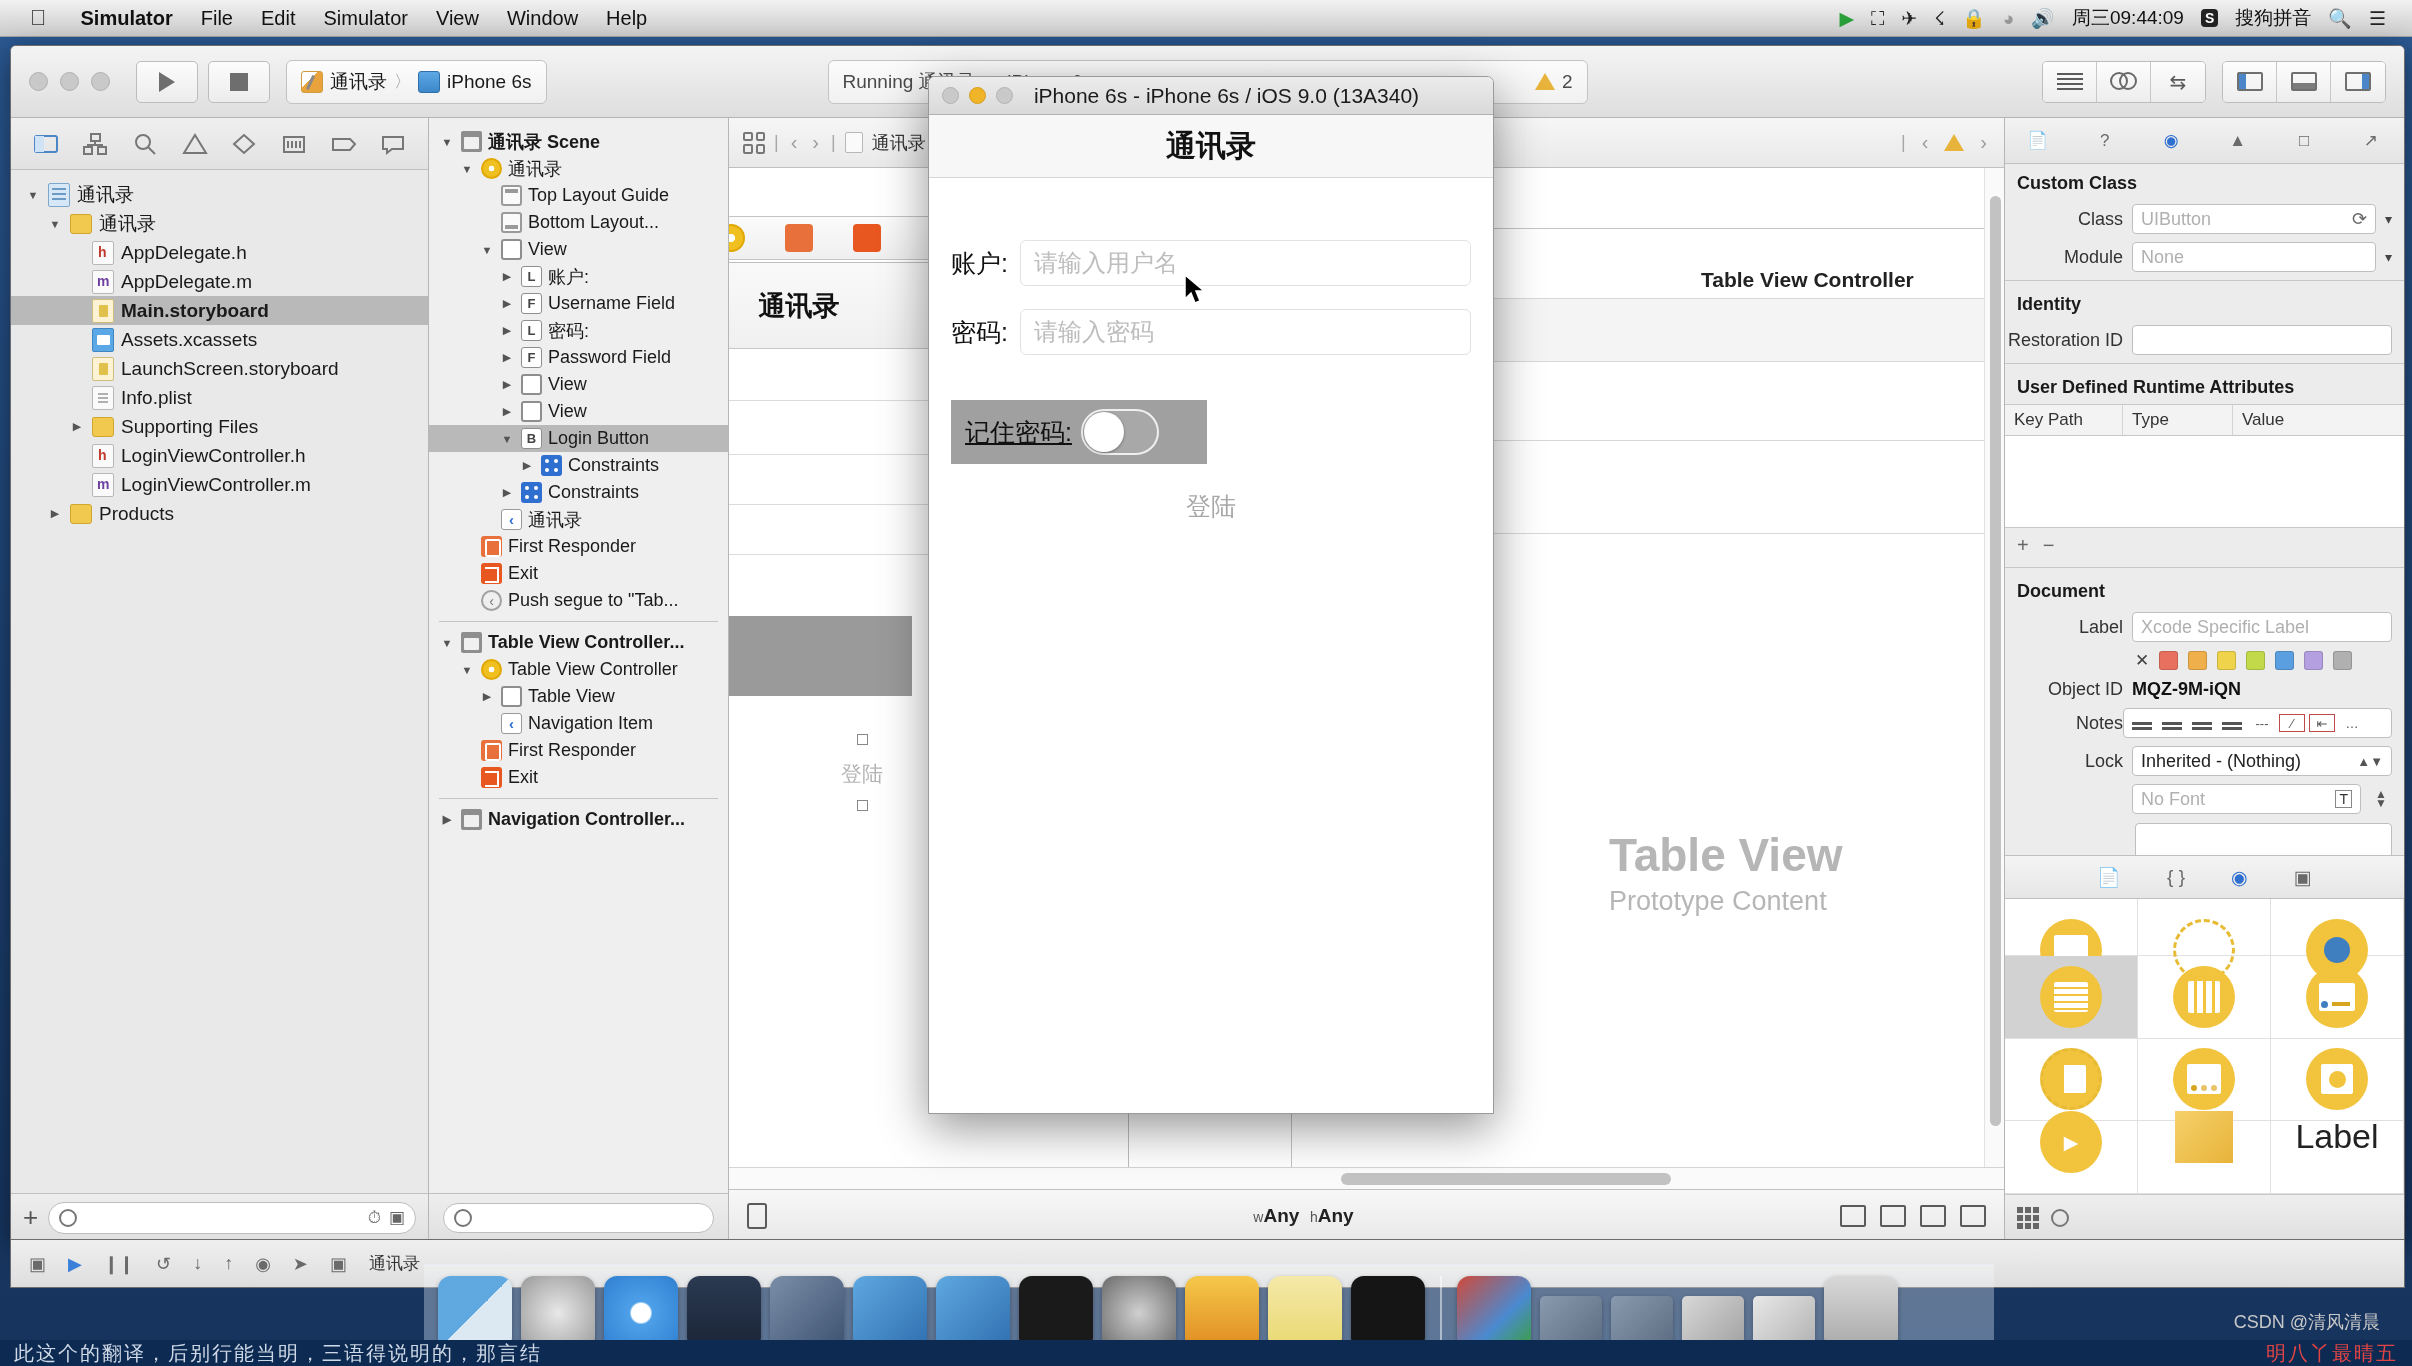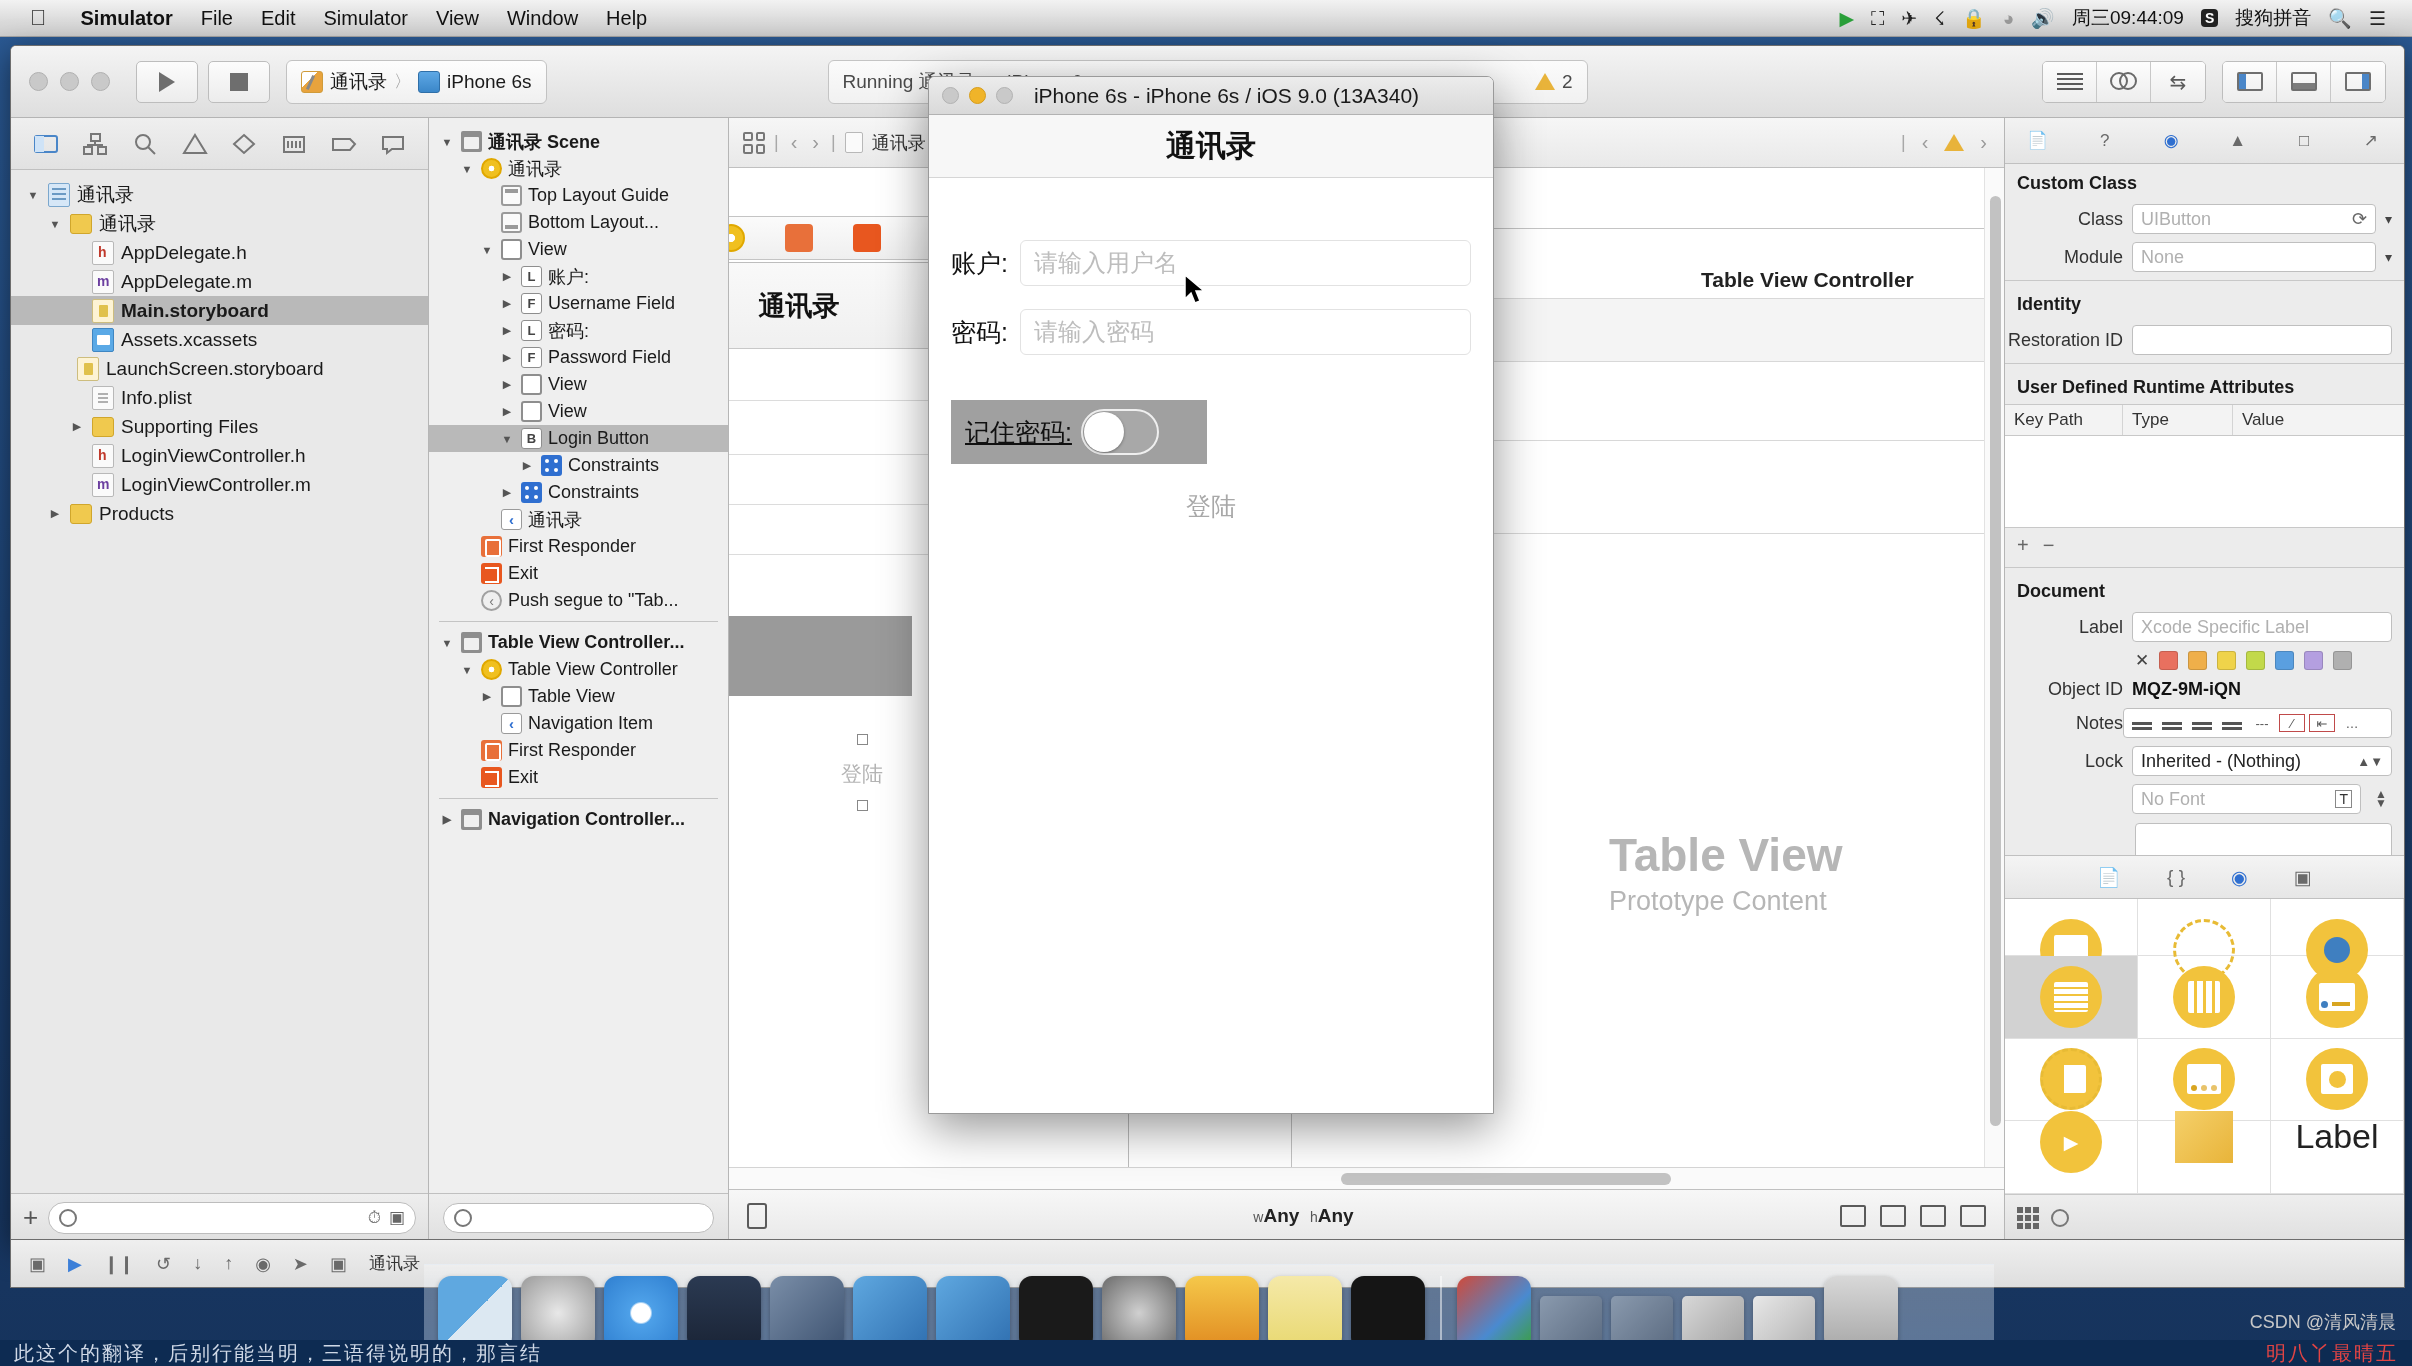--- a/index.html
+++ b/index.html
@@ -289,21 +289,21 @@
   .dk.sm { width:62px;height:54px;border-radius:5px; }
   .dk-dot { position:absolute; left:50%; bottom:-9px; transform:translateX(-50%);
     width:6px;height:6px;border-radius:50%;background:#2b4c78; }
   .dk-sep { width:2px; height:70px; background:rgba(255,255,255,.5); margin:0 6px; align-self:center; }
 
   
   #caption { position:absolute; left:0; top:1340px; width:2412px; height:26px;
     background:#0d2b52; color:#cfd8e6; font-size:20px; display:flex; align-items:center;
     padding:0 14px; overflow:hidden; white-space:nowrap; letter-spacing:2px; }
   #caption .red { color:#e04444; margin-left:auto; }
-  #watermark { position:absolute; right:16px; top:1310px; font-size:18px; color:#c8c8c8; }
+  #watermark { position:absolute; right:32px; top:1310px; font-size:18px; color:#c8c8c8; }
 </style>
 </head>
 <body>
 
 <div id="desktop"></div>
 
 <div id="menubar">
   <div class="mb-apple"></div>
   <div class="mb-item bold">Simulator</div>
   <div class="mb-item">File</div>
@@ -447,21 +447,21 @@
           <div class="row sel" style="padding-left: 58px;">
             <span class="tw"></span>
             <span class="fico doc sb"></span>
             <span>Main.storyboard</span>
           </div>
           <div class="row" style="padding-left: 58px;">
             <span class="tw"></span>
             <span class="fico asset"></span>
             <span>Assets.xcassets</span>
           </div>
-          <div class="row" style="padding-left: 43px;">
+          <div class="row" style="padding-left: 58px;">
             <span class="tw"></span>
             <span class="fico doc sb"></span>
             <span>LaunchScreen.storyboard</span>
           </div>
           <div class="row" style="padding-left: 58px;">
             <span class="tw"></span>
             <span class="fico doc pl"></span>
             <span>Info.plist</span>
           </div>
           <div class="row" style="padding-left: 58px;">

